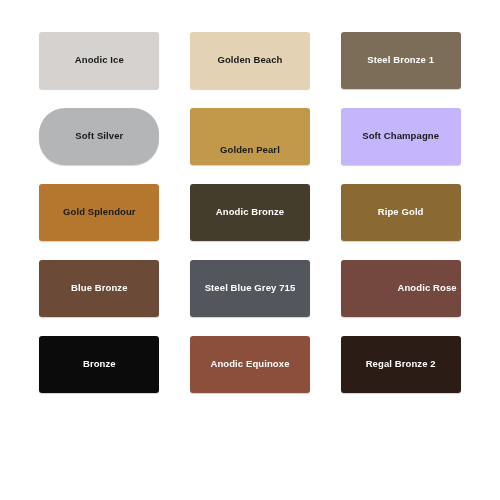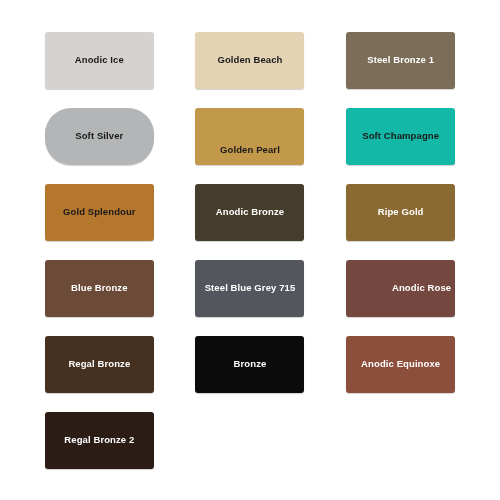--- a/index.html
+++ b/index.html
@@ -26,21 +26,21 @@
     row-gap: 8px;
     background: #ffffff;
   }
   .swatch-cell {
     position: relative;
     display: flex;
     align-items: center;
     justify-content: center;
   }
   .swatch {
-    width: 109px;
+    width: 120px;
     height: 57px;
     border-radius: 3px;
     display: flex;
     align-items: center;
     justify-content: center;
     text-align: center;
     box-sizing: border-box;
     padding: 2px 4px;
     box-shadow: 0 1px 1px rgba(0,0,0,0.18);
   }
@@ -77,21 +77,21 @@
       <div class="swatch dark-text" style="background-color: rgb(179, 181, 183); border-radius: 26px;">
         <span class="swatch-label" style="color: rgb(26, 26, 26);">Soft Silver</span>
       </div>
     </div>
     <div class="swatch-cell">
       <div class="swatch dark-text" style="background-color: rgb(194, 153, 74);">
         <span class="swatch-label" style="color: rgb(26, 26, 26); margin-top: 29px;">Golden Pearl</span>
       </div>
     </div>
     <div class="swatch-cell">
-      <div class="swatch dark-text" style="background-color: #14b8a6;">
+      <div class="swatch dark-text" style="background-color: #c4b5fd;">
         <span class="swatch-label" style="color: rgb(26, 26, 26);">Soft Champagne</span>
       </div>
     </div>
     <div class="swatch-cell">
       <div class="swatch dark-text" style="background-color: rgb(181, 119, 46);">
         <span class="swatch-label" style="color: rgb(26, 26, 26); text-align: center;">Gold Splendour</span>
       </div>
     </div>
     <div class="swatch-cell">
       <div class="swatch light-text" style="background-color: rgb(69, 61, 44);">
@@ -112,25 +112,20 @@
       <div class="swatch light-text" style="background-color: rgb(84, 86, 93);">
         <span class="swatch-label" style="color: rgb(255, 255, 255);">Steel Blue Grey 715</span>
       </div>
     </div>
     <div class="swatch-cell">
       <div class="swatch light-text" style="background-color: rgb(116, 72, 63); justify-content: flex-end;">
         <span class="swatch-label" style="color: rgb(255, 255, 255);">Anodic Rose</span>
       </div>
     </div>
     <div class="swatch-cell">
-      <div class="swatch light-text" style="background-color: rgb(70, 48, 31);">
-        <span class="swatch-label" style="color: rgb(255, 255, 255);">Regal Bronze</span>
-      </div>
-    </div>
-    <div class="swatch-cell">
       <div class="swatch light-text" style="background-color: rgb(11, 11, 11);">
         <span class="swatch-label" style="color: rgb(255, 255, 255);">Bronze</span>
       </div>
     </div>
     <div class="swatch-cell">
       <div class="swatch light-text" style="background-color: rgb(140, 79, 60);">
         <span class="swatch-label" style="color: rgb(255, 255, 255);">Anodic Equinoxe</span>
       </div>
     </div>
     <div class="swatch-cell">

